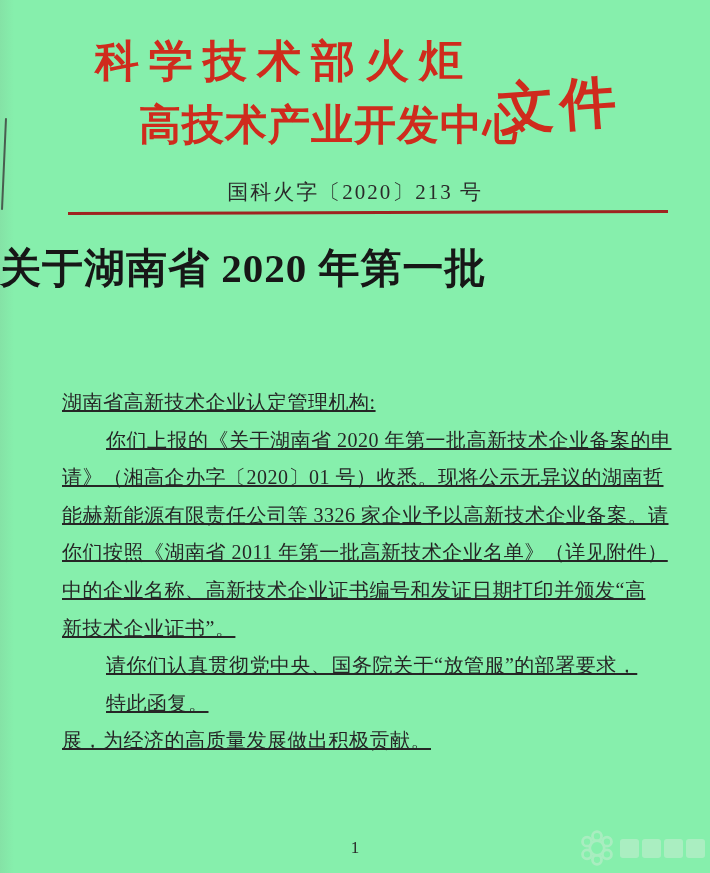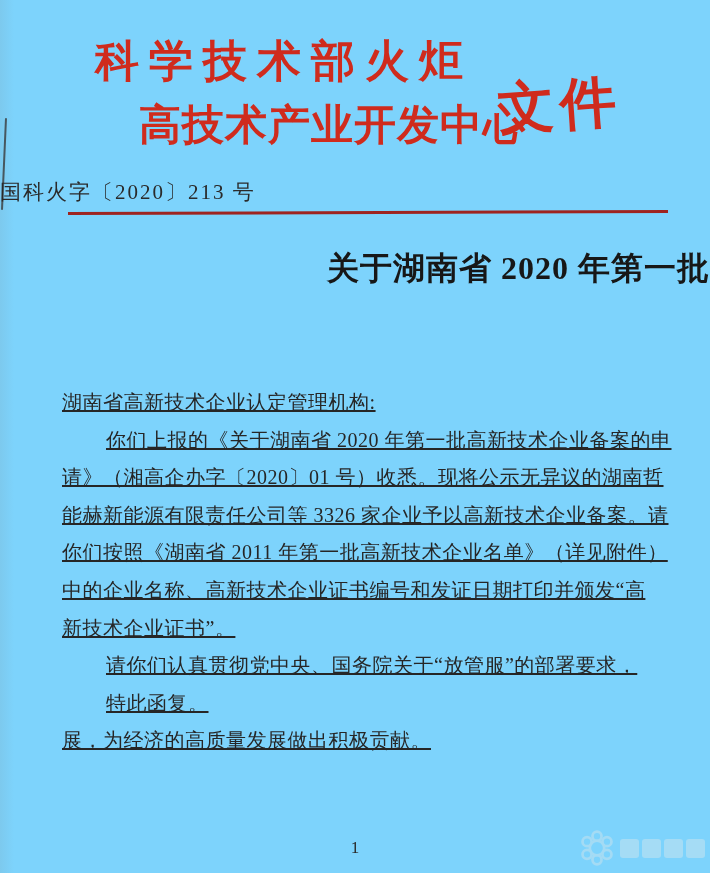--- a/index.html
+++ b/index.html
@@ -4,21 +4,21 @@
 <style>
   html, body {
     margin: 0;
     padding: 0;
     background: #ffffff;
   }
   .page {
     position: relative;
     width: 710px;
     height: 873px;
-    background: #7dd3fc;
+    background: #86efac;
     overflow: hidden;
     font-family: "Liberation Serif", "DejaVu Serif", serif;
   }
   
   .edge-shade {
     position: absolute;
     left: 0; top: 0;
     width: 14px; height: 873px;
     background: linear-gradient(to right, rgba(120,115,110,0.10), rgba(120,115,110,0.0));
     pointer-events: none;
@@ -67,42 +67,42 @@
     margin-left: 8px;
     margin-top: 28px;
     transform: rotate(-4deg);
     white-space: nowrap;
   }
   
   .doc-number {
     position: absolute;
     left: 0; top: 178px;
     width: 710px;
-    text-align: left;
+    text-align: center;
     font-size: 21px;
     color: #2a2a2a;
     letter-spacing: 2px;
   }
   .red-rule {
     position: absolute;
     left: 68px; top: 211px;
     width: 600px;
     height: 3px;
     background: #9e2420;
     transform: rotate(-0.2deg);
   }
   
   .doc-title {
     position: absolute;
     left: 0; top: 244px;
     width: 710px;
-    text-align: right;
+    text-align: left;
     color: #171717;
     font-weight: bold;
-    font-size: 32px;
+    font-size: 41px;
     line-height: 48px;
     letter-spacing: 1px;
   }
   
   .doc-body {
     position: absolute;
     left: 62px; top: 384px;
     width: 590px;
     color: #262626;
     font-size: 20px;

